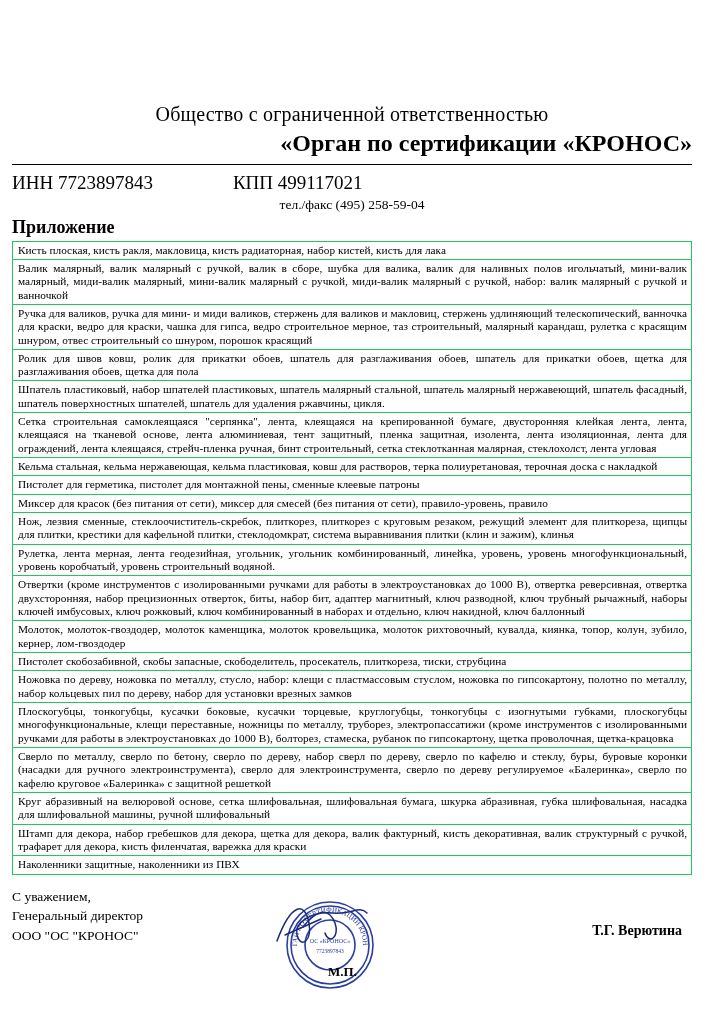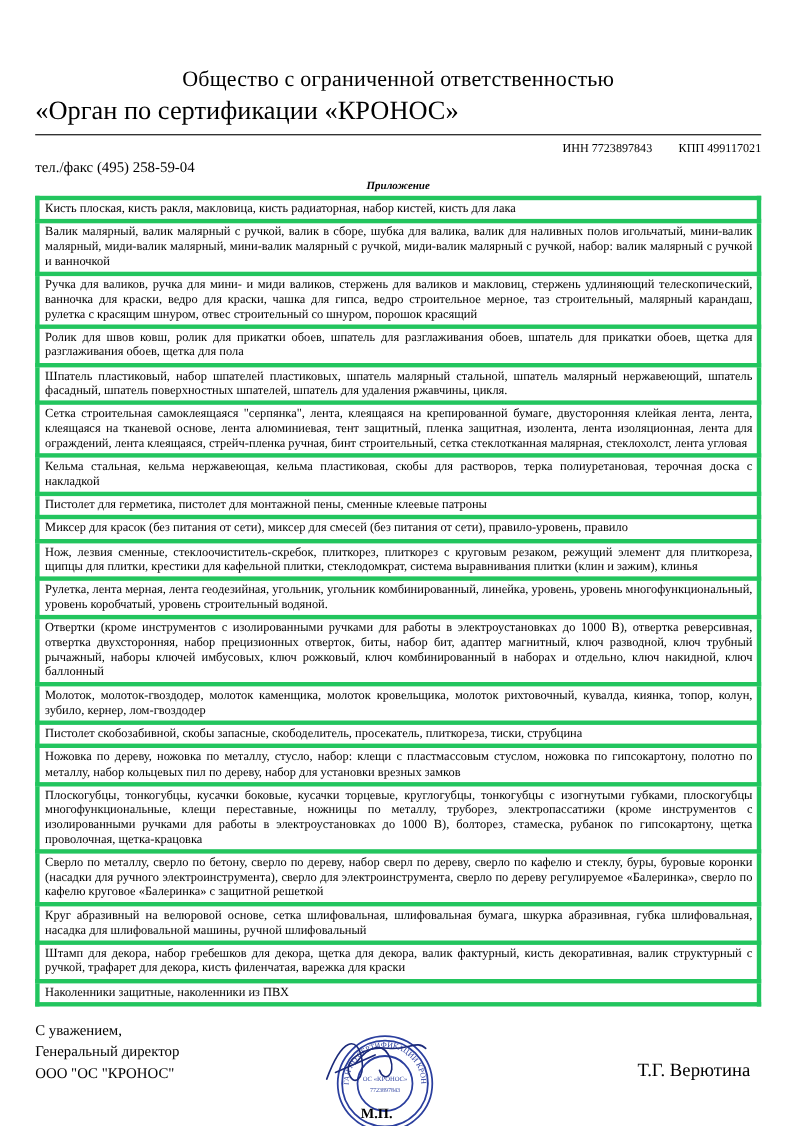--- a/index.html
+++ b/index.html
@@ -12,73 +12,72 @@
     height: 1024px;
     font-family: "Liberation Serif", serif;
     color: #000000;
     position: relative;
     overflow: hidden;
   }
   .page {
     width: 724px;
     height: 832px;
     box-sizing: border-box;
-    padding: 60px 32px 20px 32px;
+    padding: 60px 32px 20px 12px;
     position: relative;
+    margin-top: 42px;
   }
   .org-line1 {
     text-align: center;
     font-size: 20px;
     letter-spacing: 0.2px;
     line-height: 1.2;
   }
   .org-line2 {
-    text-align: left;
+    text-align: right;
     font-size: 24px;
-    font-weight: normal;
+    font-weight: bold;
     line-height: 1.25;
     margin-top: 2px;
   }
   .rule {
     border: none;
     border-top: 1.6px solid #000;
     margin: 6px 0 5px 0;
   }
   .ident-row {
     display: flex;
-    justify-content: flex-end;
-    gap: 24px;
-    font-size: 11px;
+    justify-content: flex-start;
+    gap: 80px;
+    font-size: 19px;
     line-height: 1.35;
   }
   .addr {
     text-align: center;
     font-size: 13.5px;
     line-height: 1.4;
   }
   .phone {
-    text-align: left;
+    text-align: center;
     font-size: 13.5px;
     line-height: 1.4;
   }
   .appendix-title {
-    text-align: center;
-    font-size: 10px;
+    font-size: 18px;
     font-weight: bold;
     margin-top: 2px;
     margin-bottom: 3px;
-    font-style: italic;
   }
   table.items {
     width: 100%;
     border-collapse: collapse;
     table-layout: fixed;
   }
   table.items td {
-    border: 4px solid #22c55e;
+    border: 1px solid #22c55e;
     padding: 2px 4px 2px 5px;
     font-size: 11.3px;
     line-height: 1.18;
     text-align: justify;
     vertical-align: top;
     hyphens: none;
   }
   .sign-block {
     margin-top: 12px;
     position: relative;
@@ -86,25 +85,26 @@
     line-height: 1.45;
     min-height: 96px;
   }
   .sign-left {
     display: inline-block;
   }
   .sign-right {
     position: absolute;
     right: 10px;
     top: 34px;
-    font-size: 17px;
+    font-size: 14px;
+    font-weight: bold;
   }
   .mp {
     position: absolute;
-    left: 296px;
+    left: 316px;
     top: 76px;
     font-size: 13px;
     font-weight: bold;
   }
   .stamp {
     position: absolute;
     left: 243px;
     top: -4px;
     width: 150px;
     height: 110px;
@@ -144,21 +144,21 @@
       <tr>
           <td>Ролик для швов ковш, ролик для прикатки обоев, шпатель для разглаживания обоев, шпатель для прикатки обоев, щетка для разглаживания обоев, щетка для пола</td>
         </tr>
       <tr>
           <td>Шпатель пластиковый, набор шпателей пластиковых, шпатель малярный стальной, шпатель малярный нержавеющий, шпатель фасадный, шпатель поверхностных шпателей, шпатель для удаления ржавчины, цикля.</td>
         </tr>
       <tr>
           <td>Сетка строительная самоклеящаяся "серпянка", лента, клеящаяся на крепированной бумаге, двусторонняя клейкая лента, лента, клеящаяся на тканевой основе, лента алюминиевая, тент защитный, пленка защитная, изолента, лента изоляционная, лента для ограждений, лента клеящаяся, стрейч-пленка ручная, бинт строительный, сетка стеклотканная малярная, стеклохолст, лента угловая</td>
         </tr>
       <tr>
-          <td>Кельма стальная, кельма нержавеющая, кельма пластиковая, скобы для растворов, терка полиуретановая, терочная доска с накладкой</td>
+          <td>Кельма стальная, кельма нержавеющая, кельма пластиковая, ковш для растворов, терка полиуретановая, терочная доска с накладкой</td>
         </tr>
       <tr>
           <td>Пистолет для герметика, пистолет для монтажной пены, сменные клеевые патроны</td>
         </tr>
       <tr>
           <td>Миксер для красок (без питания от сети), миксер для смесей (без питания от сети), правило-уровень, правило</td>
         </tr>
       <tr>
           <td>Нож, лезвия сменные, стеклоочиститель-скребок, плиткорез, плиткорез с круговым резаком, режущий элемент для плиткореза, щипцы для плитки, крестики для кафельной плитки, стеклодомкрат, система выравнивания плитки (клин и зажим), клинья</td>
         </tr>

